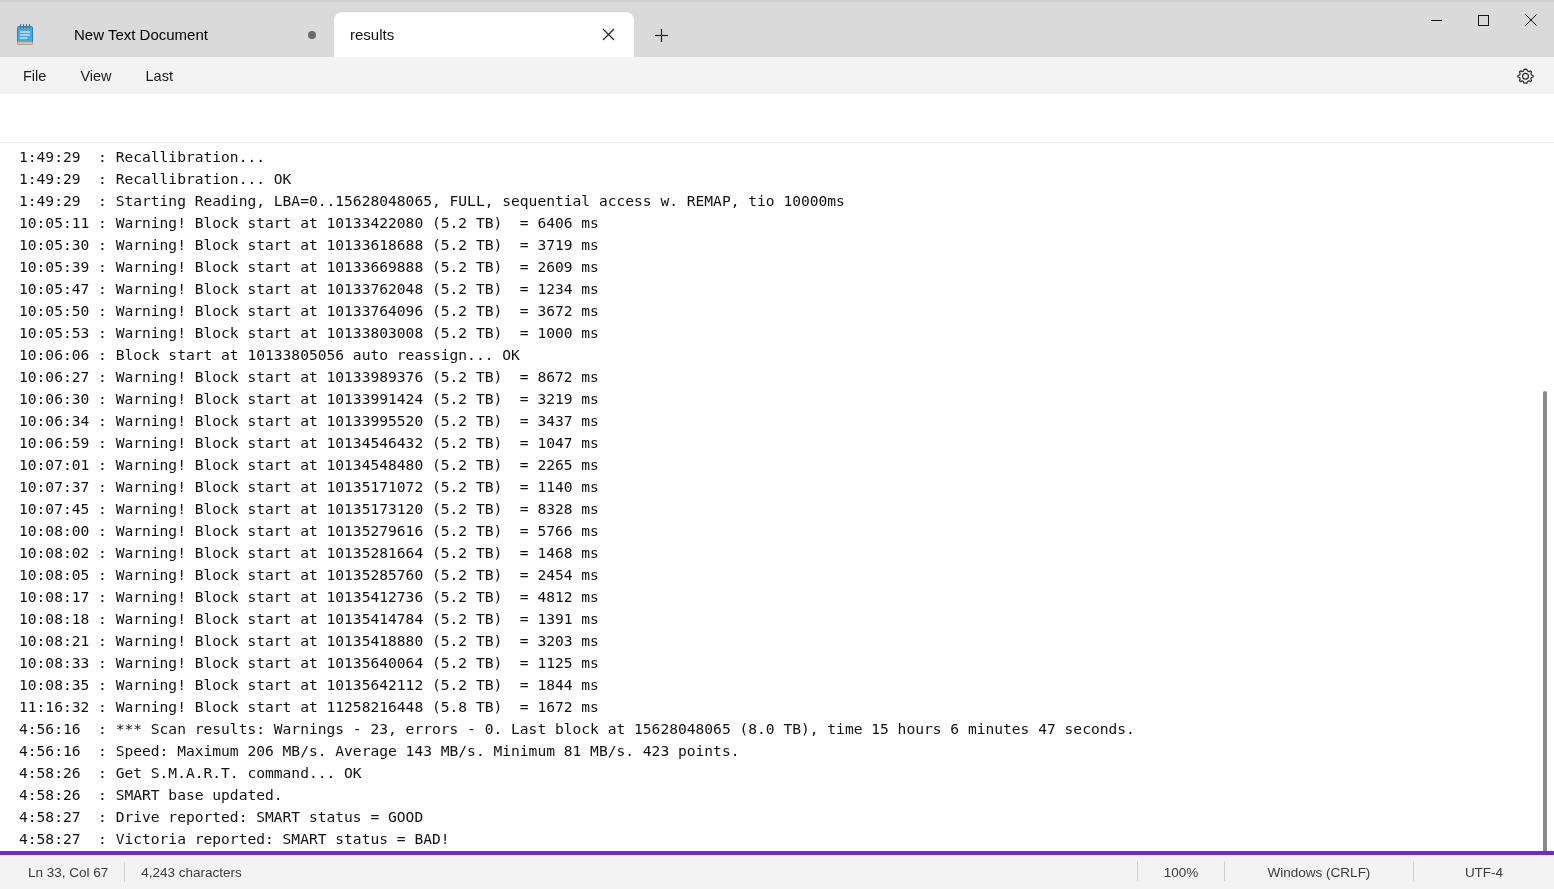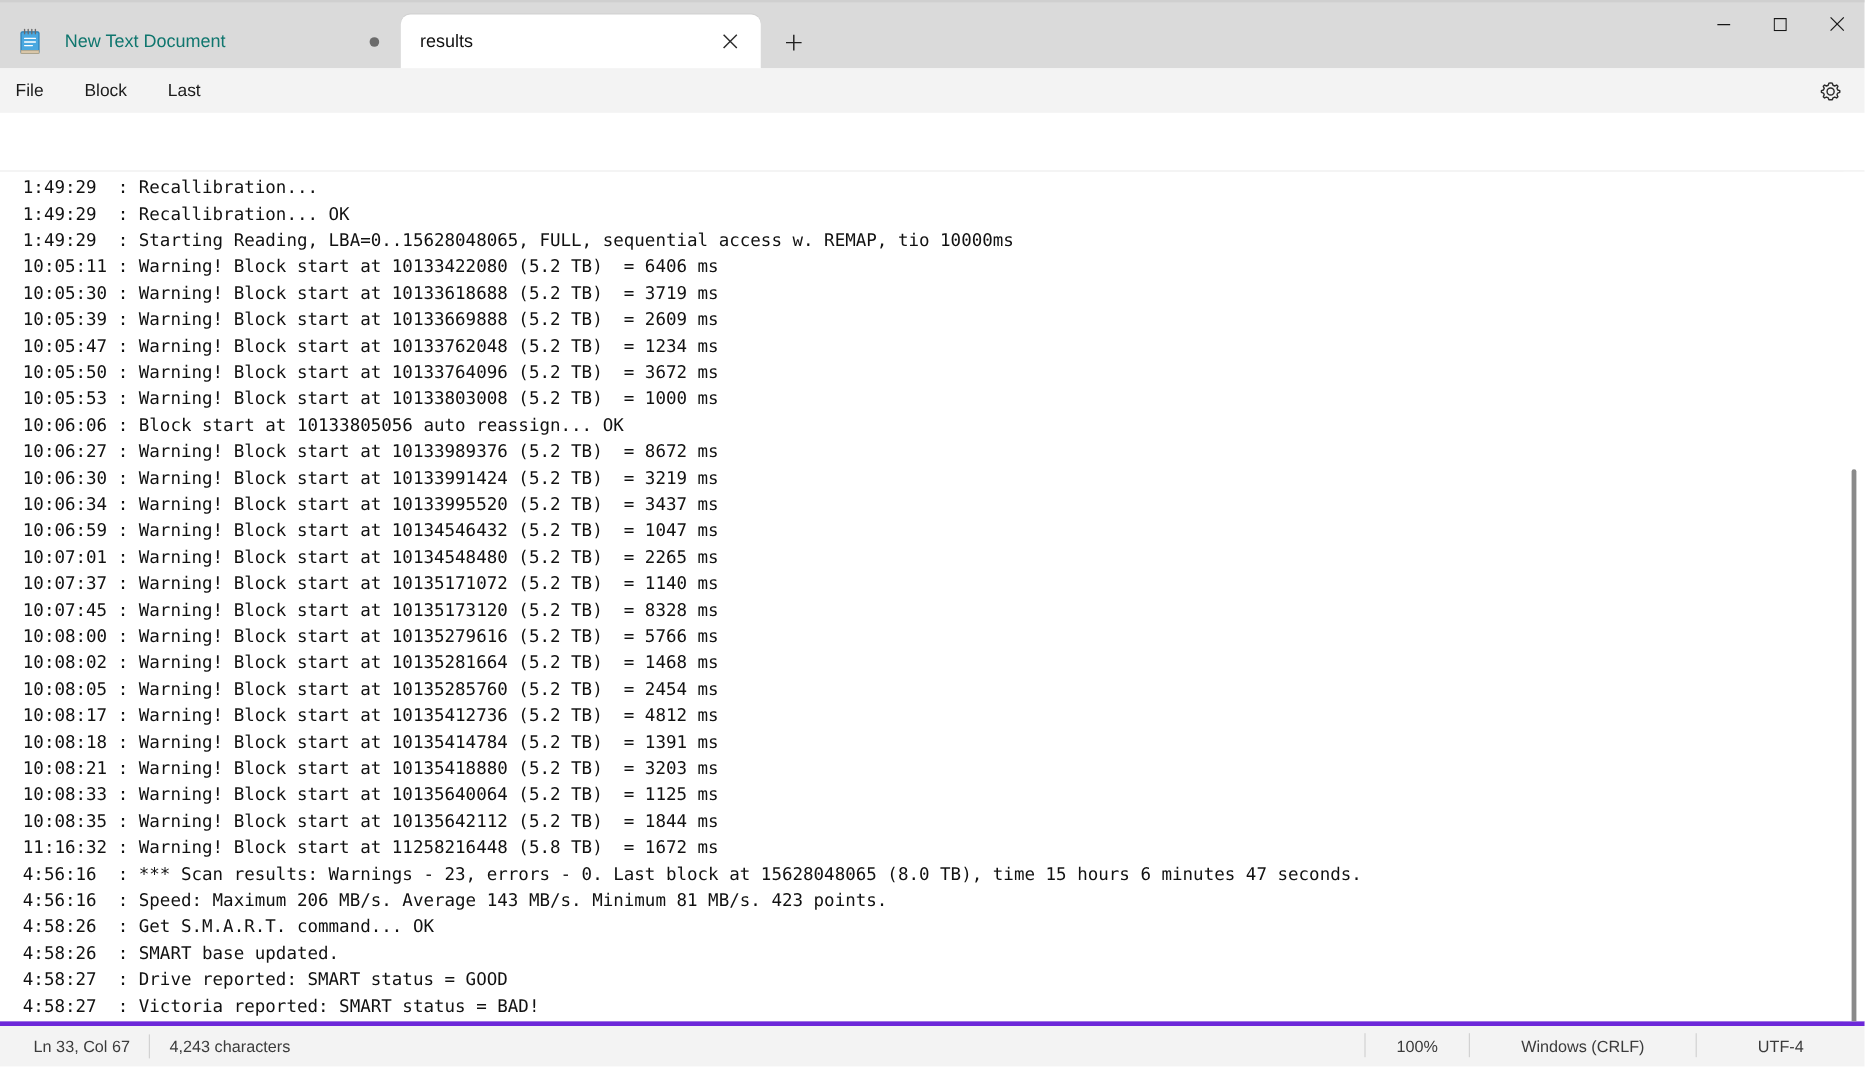--- a/index.html
+++ b/index.html
@@ -73,21 +73,21 @@
     display: flex; align-items: center; justify-content: center;
   }
   .tab-label {
     flex: 1 1 auto;
     font-size: 15px;
     color: #1b1b1b;
     white-space: nowrap;
     overflow: hidden;
     text-overflow: ellipsis;
   }
-  .tab.inactive .tab-label { color: #0f766e; }
+  .tab.inactive .tab-label { color: #000000; margin-left: 20px; }
   .tab.active .tab-label { color: #111111; padding-left: 2px; }
 
   .tab-dot {
     width: 8px; height: 8px;
     border-radius: 50%;
     background: #6b6b6b;
     flex: 0 0 auto;
     margin-right: 6px;
   }
   .tab-close {
@@ -120,20 +120,21 @@
   }
 
   
   .menubar {
     position: relative;
     height: 37px;
     min-height: 37px;
     background: #f3f3f3;
     display: flex;
     align-items: center;
+    padding-left: 10px;
     user-select: none;
     text-align: center;
   }
   .menu-item {
     font-size: 14.5px;
     color: #1b1b1b;
     padding: 5px 13px;
     border-radius: 4px;
     margin-right: 8px;
     white-space: nowrap;
@@ -279,21 +280,21 @@
         <svg width="12" height="12" viewBox="0 0 12 12">
           <line x1="0.5" y1="0.5" x2="11.5" y2="11.5" stroke="currentColor" stroke-width="1"></line>
           <line x1="11.5" y1="0.5" x2="0.5" y2="11.5" stroke="currentColor" stroke-width="1"></line>
         </svg>
       </div>
     </div>
   </div>
 
   <div class="menubar">
     <div class="menu-item">File</div>
-    <div class="menu-item">Block</div>
+    <div class="menu-item">View</div>
     <div class="menu-item">Last</div>
 
     <div class="settings-btn">
       <svg width="19" height="19" viewBox="0 0 20 20">
         <g fill="none" stroke="currentColor" stroke-width="1.25" stroke-linejoin="round">
           <path d="M10 2.2 L11.5 2.45 L12.1 4.25 L13.6 4.9 L15.3 4.1 L16.4 5.2
                    L15.6 6.9 L16.25 8.4 L18.05 9 L18.05 10.5 L16.25 11.1 L15.6 12.6
                    L16.4 14.3 L15.3 15.4 L13.6 14.6 L12.1 15.25 L11.5 17.05 L10 17.05
                    L8.5 17.05 L7.9 15.25 L6.4 14.6 L4.7 15.4 L3.6 14.3 L4.4 12.6
                    L3.75 11.1 L1.95 10.5 L1.95 9 L3.75 8.4 L4.4 6.9 L3.6 5.2

